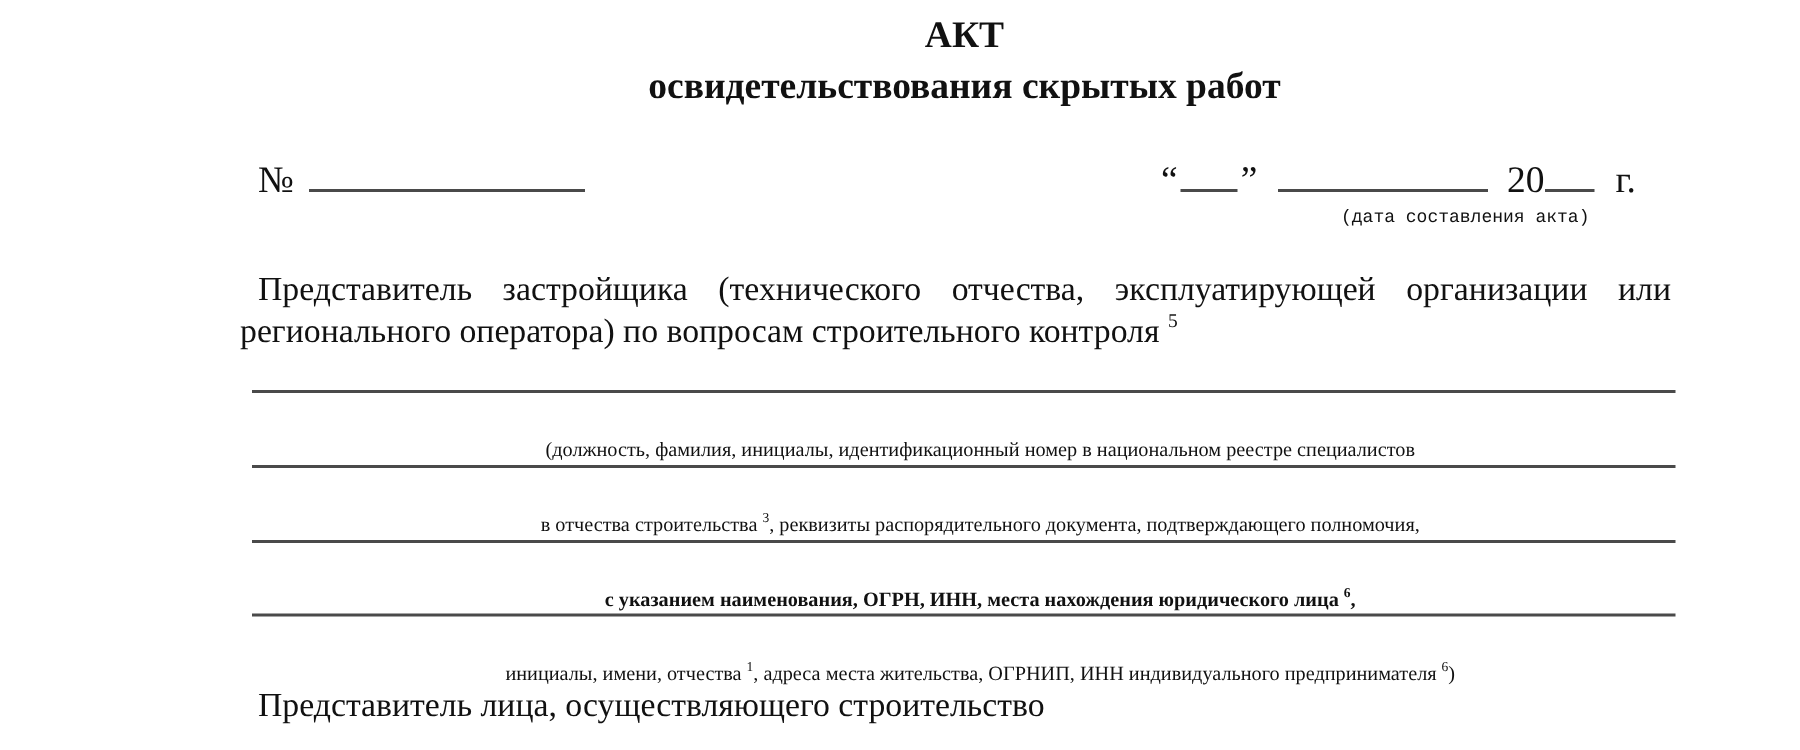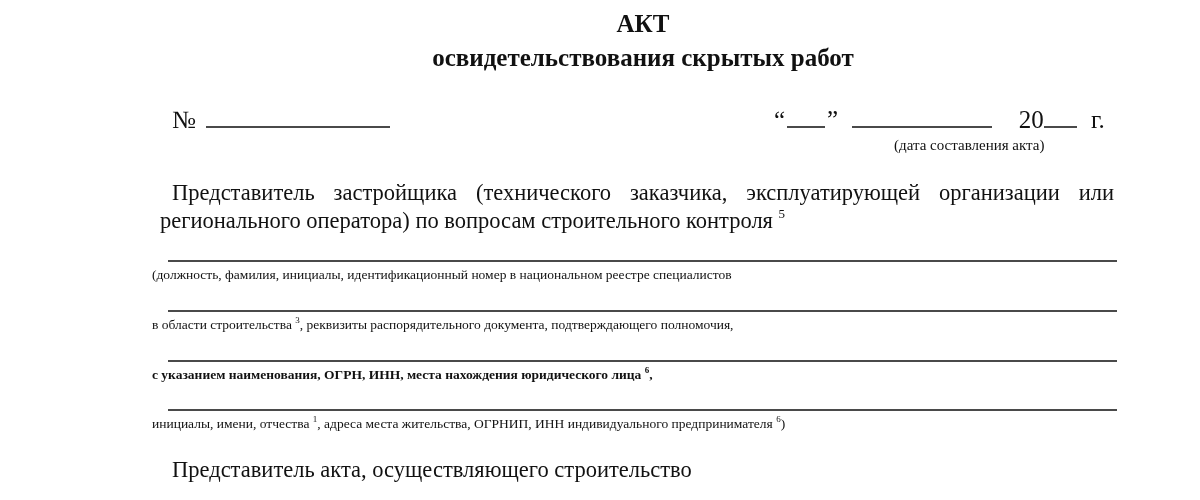--- a/index.html
+++ b/index.html
@@ -29,44 +29,47 @@
 
     .num-row { top: 104px; font-size: 25px; line-height: 30px; }
     .underline {
       display: inline-block;
       border-bottom: 2px solid #4a4a4a;
       height: 22px;
       vertical-align: baseline;
     }
 
     .caption-small {
-      font-size: 15px;
+      font-size: 12px;
       line-height: 16px;
+      font-family: Liberation Mono, monospace;
     }
 
     .para {
       font-size: 22.5px;
       line-height: 29px;
     }
 
     .rule {
       position: absolute;
       left: 168px;
       width: 949px;
       height: 2px;
       background: #4a4a4a;
     }
 
     .caption {
       position: absolute;
-      left: 152px;
+      left: 179px;
       width: 949px;
+      text-align: center;
       font-size: 13.5px;
       line-height: 16px;
       white-space: nowrap;
+      margin-top: 25px;
     }
     sup {
       font-size: 9px;
       vertical-align: 6px;
       line-height: 0;
     }
     .para sup {
       font-size: 13px;
       vertical-align: 10px;
     }
@@ -78,48 +81,48 @@
 <div class="abs title" id="title-sub">освидетельствования скрытых работ</div>
 
 <div class="abs num-row" style="left:172px;">
   <span>№</span>
   <span class="underline" style="width:184px; margin-left:4px;"></span>
 </div>
 
 <div class="abs num-row" style="left:774px;">
   <span>“</span><span class="underline" style="width:38px; margin-left:2px; margin-right:2px;"></span><span>”</span>
   <span class="underline" style="width:140px; margin-left:8px;"></span>
-  <span style="margin-left:20px;">20</span><span class="underline" style="width:33px;"></span>
+  <span style="margin-left:6px;">20</span><span class="underline" style="width:33px;"></span>
   <span style="margin-left:8px;">г.</span>
 </div>
 <div class="abs caption-small" style="left:894px; top:137px;">(дата составления акта)</div>
 
-<div class="abs para" style="left:172px; top:178px; width:942px; text-align:justify; text-align-last:justify;">Представитель застройщика (технического заказчика, эксплуатирующей организации или</div>
+<div class="abs para" style="left:172px; top:178px; width:942px; text-align:justify; text-align-last:justify;">Представитель застройщика (технического отчества, эксплуатирующей организации или</div>
 <div class="abs para" style="left:160px; top:206px;">
   <span>регионального оператора) по вопросам строительного контроля</span>
   <sup>5</sup>
 </div>
 
 <div class="rule" style="top:260px;"></div>
 <div class="caption" style="top:267px;">
   <span>(должность, фамилия, инициалы, идентификационный номер в национальном реестре специалистов</span>
 </div>
 
 <div class="rule" style="top:310px;"></div>
 <div class="caption" style="top:317px;">
-  <span>в области строительства</span>
+  <span>в отчества строительства</span>
   <sup>3</sup><span>, реквизиты распорядительного документа, подтверждающего полномочия,</span>
 </div>
 
 <div class="rule" style="top:360px;"></div>
 <div class="caption" style="top:367px;font-weight:bold;">
   <span>с указанием наименования, ОГРН, ИНН, места нахождения юридического лица</span>
   <sup>6</sup><span>,</span>
 </div>
 
 <div class="rule" style="top:409px;"></div>
 <div class="caption" style="top:416px;">
   <span>инициалы, имени, отчества</span>
   <sup>1</sup><span>, адреса места жительства, ОГРНИП, ИНН индивидуального предпринимателя</span>
   <sup>6</sup><span>)</span>
 </div>
 
-<div class="abs para" style="left:172px; top:455px;">Представитель акта, осуществляющего строительство</div>
+<div class="abs para" style="left:172px; top:455px;">Представитель лица, осуществляющего строительство</div>
 
 </body></html>

